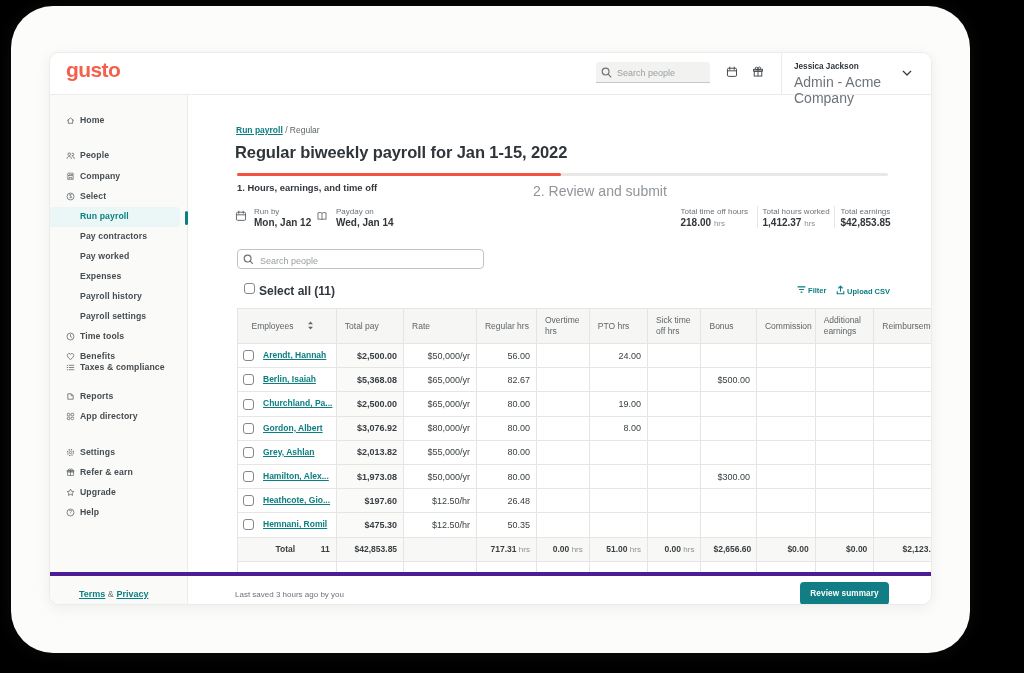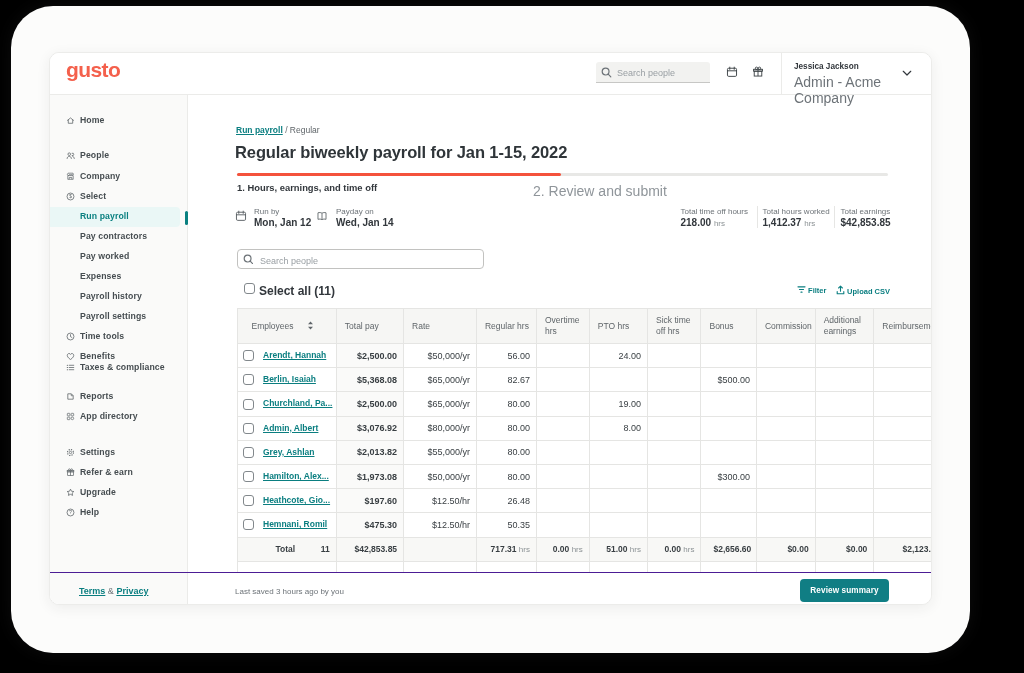--- a/index.html
+++ b/index.html
@@ -44,21 +44,21 @@
 table{border-collapse:collapse;table-layout:fixed;width:710px;}
 td,th{border:1px solid #e5e5e3;padding:0;margin:0;font-weight:normal;overflow:hidden;}
 th{background:#f6f6f4;height:35px;font-size:8.5px;color:#5f6569;text-align:left;vertical-align:middle;
  padding-left:8px;padding-right:4px;line-height:11px;}
 td{height:24.2px;font-size:9px;color:#383e42;vertical-align:middle;background:#fff;}
 td.r{text-align:right;padding-right:6px;}
 td.paycol{background:#fafaf9;font-weight:bold;}
 tr.totrow td{background:#f8f8f6;font-weight:bold;font-size:8.5px;padding-left:12px;}
 td.name{padding-left:5px;white-space:nowrap;}
 .empname{color:#0a7e80;font-weight:bold;text-decoration:underline;font-size:8.5px;}
-#footer{position:absolute;left:0;top:519px;width:883px;height:34px;border-top:1px solid #4c1d95;background:#fff;}
+#footer{position:absolute;left:0;top:519px;width:883px;height:34px;border-top:4px solid #4c1d95;background:#fff;}
 #footerleft{position:absolute;left:0;top:0;width:138px;height:33px;background:#fafaf9;border-right:1px solid #ebebe9;}
 #terms{position:absolute;left:29px;top:13px;font-size:9px;color:#6d7378;}
 #lastsaved{position:absolute;left:185px;top:14px;font-size:8px;color:#6d7378;}
 #reviewbtn{position:absolute;left:750px;top:6px;width:89px;height:23px;background:#107e84;border-radius:4px;
  color:#fff;font-size:8.2px;font-weight:bold;text-align:center;line-height:23px;letter-spacing:0.1px;}
 </style></head><body>
 <div id="frame">
     <div id="card">
       <div id="header">
         <div id="logo">gusto</div>
@@ -309,21 +309,21 @@
               <td class="r">80.00</td>
               <td class="r"></td>
               <td class="r">19.00</td>
               <td class="r"></td>
               <td class="r"></td>
               <td class="r"></td>
               <td class="r"></td>
               <td class="r"></td>
             </tr>
             <tr>
-              <td class="name"><span class="cb" style="position:relative;display:inline-block;vertical-align:middle;margin-right:9.5px;"></span><span class="empname">Admin, Albert</span></td>
+              <td class="name"><span class="cb" style="position:relative;display:inline-block;vertical-align:middle;margin-right:9.5px;"></span><span class="empname">Gordon, Albert</span></td>
               <td class="r paycol">$3,076.92</td>
               <td class="r">$80,000/yr</td>
               <td class="r">80.00</td>
               <td class="r"></td>
               <td class="r">8.00</td>
               <td class="r"></td>
               <td class="r"></td>
               <td class="r"></td>
               <td class="r"></td>
               <td class="r"></td>

